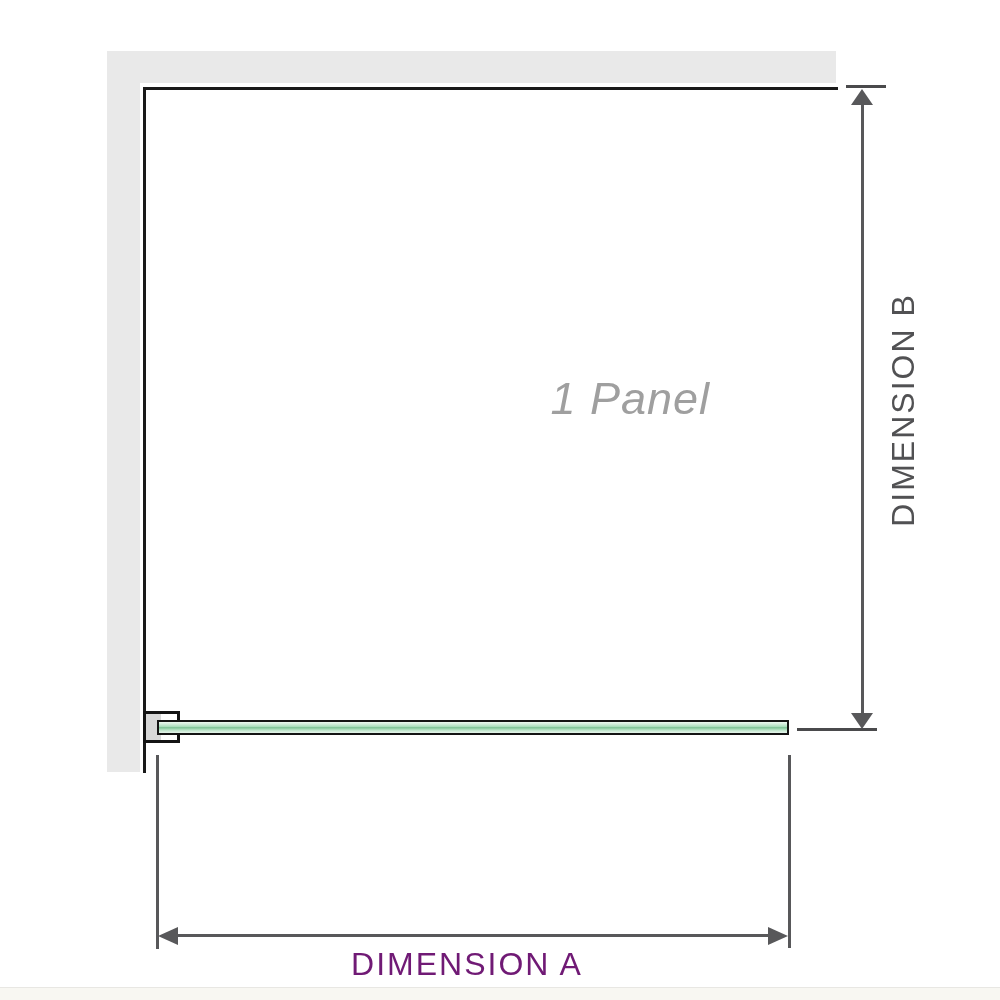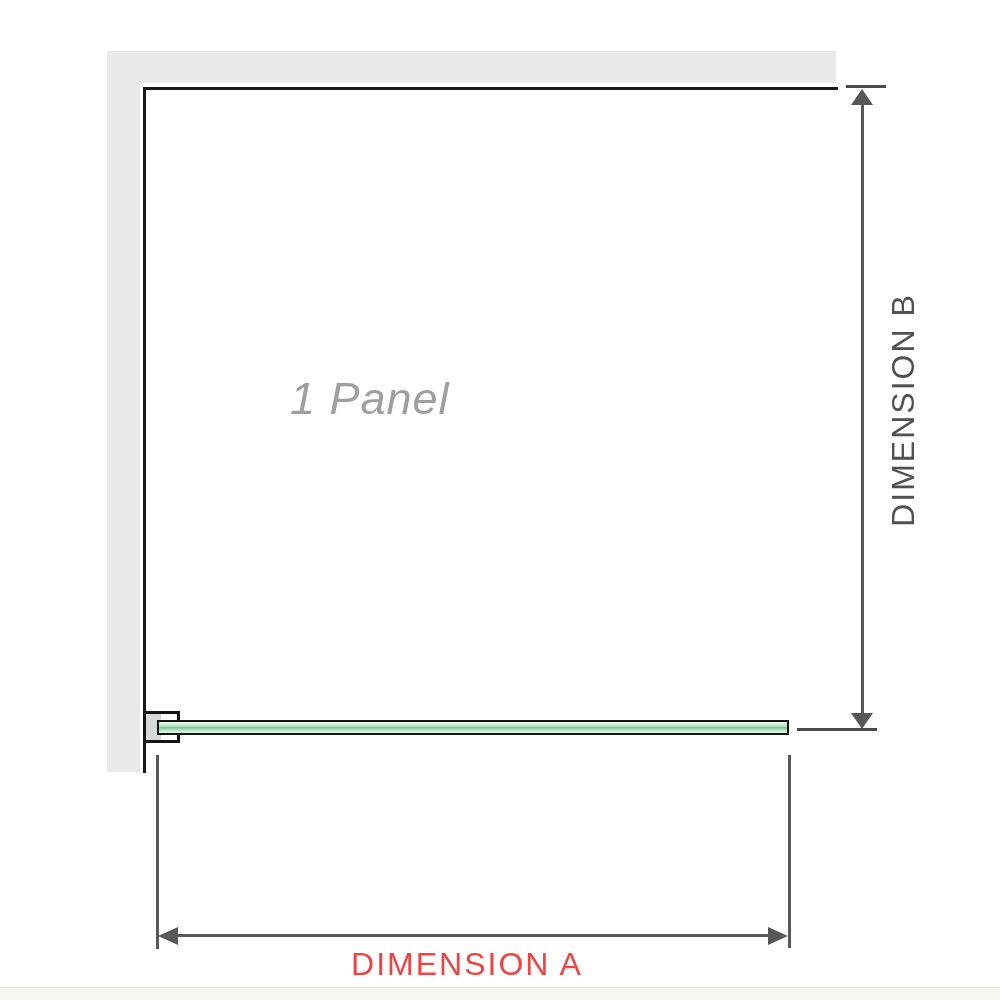--- a/index.html
+++ b/index.html
@@ -10,21 +10,21 @@
   
   .wall-v{position:absolute;left:107px;top:51px;width:33px;height:721px;background:#e9e9e9;}
   .wall-h{position:absolute;left:107px;top:51px;width:729px;height:32px;background:#e9e9e9;}
   
   .panel-outline{
     position:absolute;left:143px;top:87px;width:695px;height:686px;
     border-top:3px solid #1a1a1a;border-left:3px solid #1a1a1a;
     box-sizing:border-box;z-index:1;background:transparent;
   }
   .panel-label{
-    position:absolute;left:290px;top:373px;width:420px;text-align:left;
+    position:absolute;left:290px;top:373px;width:420px;text-align:right;
     font-size:45px;font-style:italic;font-weight:normal;color:#9f9f9f;
     letter-spacing:1px;z-index:1;
   }
   
   .bracket{
     position:absolute;left:143px;top:711px;width:37px;height:32px;
     border:3px solid #141414;box-sizing:border-box;background:#ffffff;z-index:2;
   }
   .bracket-pad{position:absolute;left:0;top:0;width:15px;height:100%;background:#d8d8d8;}
   
@@ -47,21 +47,21 @@
     position:absolute;left:903px;top:410px;transform:translate(-50%,-50%) rotate(-90deg);
     white-space:nowrap;font-size:32px;font-weight:300;letter-spacing:2px;color:#515153;
   }
   .ext-a-left{left:156px;top:755px;width:3px;height:194px;}
   .ext-a-right{left:788px;top:755px;width:3px;height:193px;}
   .dim-a-line{left:164px;top:934px;width:618px;height:3px;}
   .arrow-a-left{left:158px;top:927px;border-top:9px solid transparent;border-bottom:9px solid transparent;border-right:20px solid #58585a;}
   .arrow-a-right{left:768px;top:927px;border-top:9px solid transparent;border-bottom:9px solid transparent;border-left:20px solid #58585a;}
   .dim-a-label{
     position:absolute;left:151px;top:946px;width:632px;text-align:center;
-    font-size:32px;font-weight:300;letter-spacing:2px;color:#ef4444;
+    font-size:32px;font-weight:300;letter-spacing:2px;color:#701a75;
   }
   .bottom-band{position:absolute;left:0;top:987px;width:1000px;height:13px;background:#f8f7f2;border-top:1px solid #e8e7e3;}
 </style>
 </head>
 <body>
 
 <div class="canvas">
 
   <div class="wall-h"></div>
   <div class="wall-v"></div>

